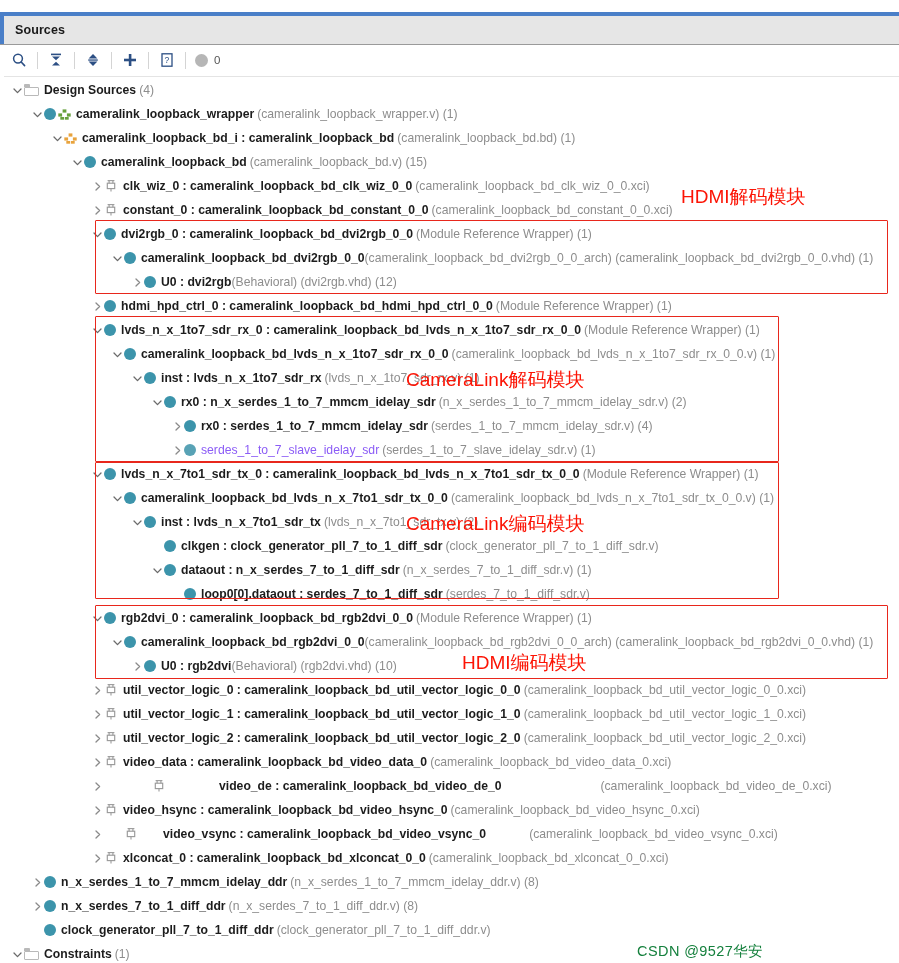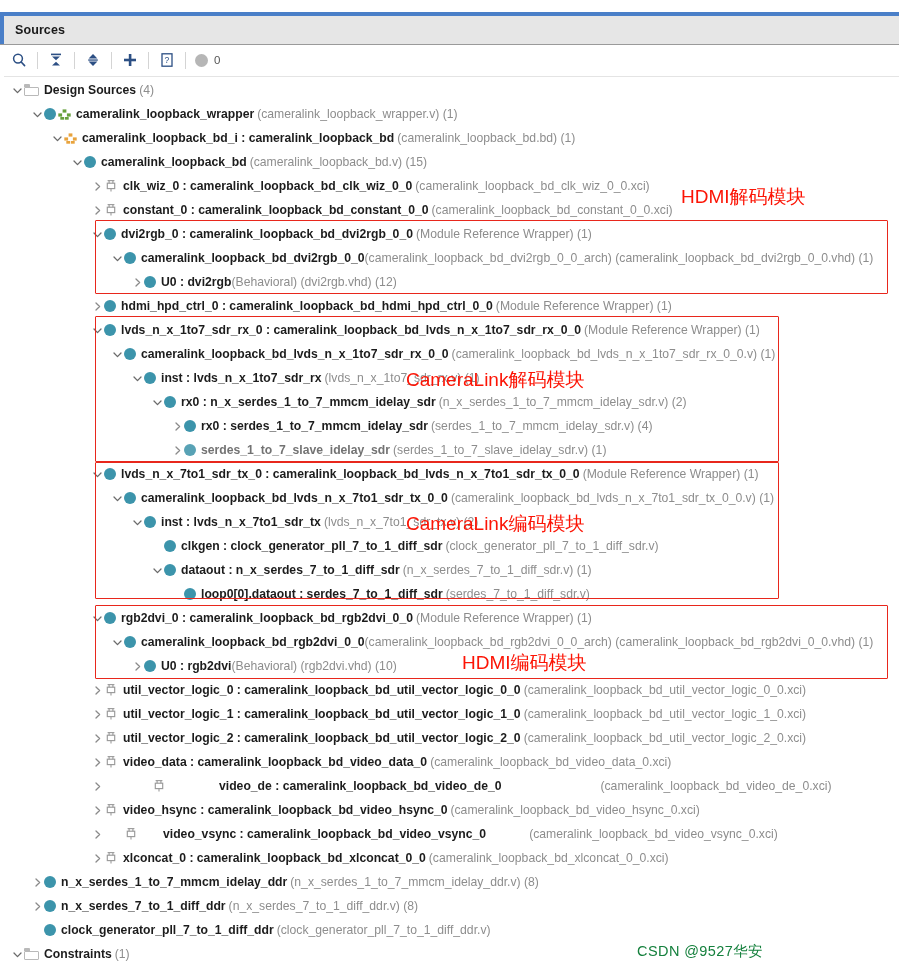--- a/index.html
+++ b/index.html
@@ -79,21 +79,21 @@
     display: flex; align-items: center; justify-content: center;
     color: #6b6b6b; cursor: pointer;
   }
   .twisty svg { display: block; }
   .twisty.empty { visibility: hidden; }
   .icon {
     flex: 0 0 auto; display: flex; align-items: center; justify-content: center;
     margin-right: 5px;
   }
   .lbl-main { font-weight: bold; color: #1c1c1c; }
-  .lbl-main.dim { font-weight: bold; color: #737373; }
+  .lbl-main.dim { font-weight: normal; color: #8b5cf6; }
   .lbl-sub { color: #8d8d8d; font-weight: normal; }
   .lbl-gap { display: inline-block; width: 3px; }
 
   
   .ic-circle {
     width: 12px; height: 12px; border-radius: 50%;
     background: #3c94ab;
   }
   .ic-circle.dim { background: #58a2b5; }
 

